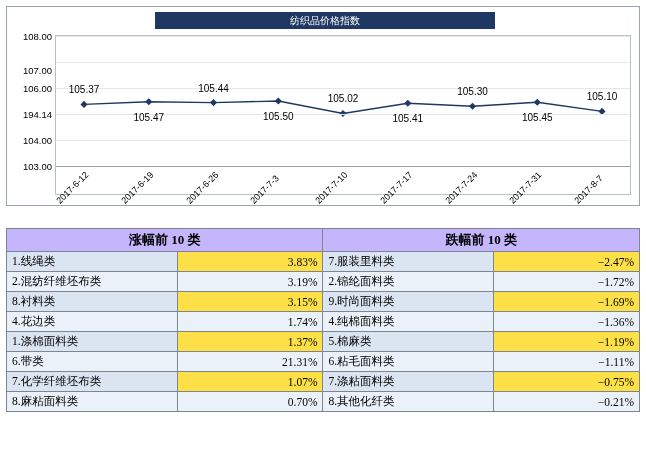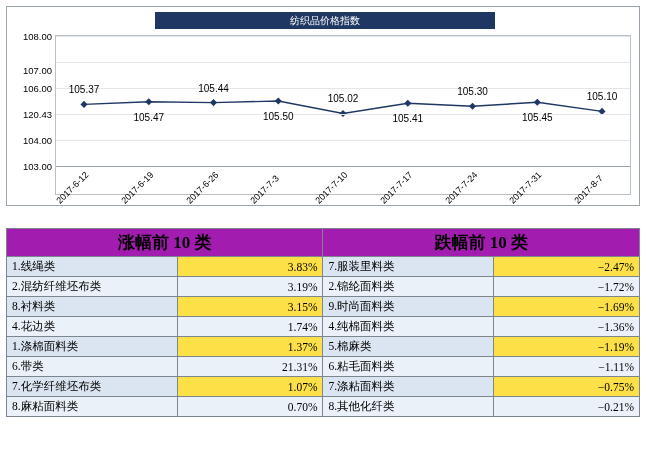--- a/index.html
+++ b/index.html
@@ -20,21 +20,21 @@
 
   .dlabel{position:absolute;font-size:10px;font-family:"Liberation Sans",sans-serif;color:#000;white-space:nowrap;transform:translateX(-50%);}
 
   .xlabels{position:absolute;left:48px;top:162px;width:576px;height:44px;}
   .xlab{position:absolute;top:0;font-size:9px;font-family:"Liberation Sans",sans-serif;color:#000;white-space:nowrap;transform-origin:left top;transform:rotate(-45deg) translateX(-42px);}
 
   
   .tbl-wrap{position:absolute;left:6px;top:228px;width:634px;height:228px;}
   table{border-collapse:collapse;width:100%;table-layout:fixed;font-size:11.5px;}
   th,td{border:1px solid #7d858e;padding:2px 5px;height:20px;box-sizing:border-box;}
-  th{background:#a21caf;font-weight:bold;text-align:center;font-size:17px;}
+  th{background:#c4b5fd;font-weight:bold;text-align:center;font-size:13px;}
   td.name{background:#dbe5f1;text-align:left;}
   td.val{background:#fde047;text-align:right;}
   tr:nth-child(even) td{background:#eaf1f8;}
   col.c1{width:27%}col.c2{width:23%}col.c3{width:27%}col.c4{width:23%}
 </style>
 </head>
 <body>
 
 <div class="wrap">
 
@@ -56,21 +56,21 @@
           <rect x="478.8" y="63.8" width="5" height="5" fill="#1f3763" transform="rotate(45 481.3 66.3)"></rect>
           <rect x="543.5" y="72.9" width="5" height="5" fill="#1f3763" transform="rotate(45 546.0 75.4)"></rect>
         </svg>
     <div class="gridline" style="top: 0px;"></div>
         <div class="ytick" style="top: 0px;">108.00</div>
         <div class="gridline" style="top: 26px;"></div>
         <div class="ytick" style="top: 34px;">107.00</div>
         <div class="gridline" style="top: 52px;"></div>
         <div class="ytick" style="top: 52px;">106.00</div>
         <div class="gridline" style="top: 78px;"></div>
-        <div class="ytick" style="top: 78px;">120.43</div>
+        <div class="ytick" style="top: 78px;">194.14</div>
         <div class="gridline" style="top: 104px;"></div>
         <div class="ytick" style="top: 104px;">104.00</div>
         <div class="axisline" style="top: 130px;"></div>
         <div class="ytick" style="top: 130px;">103.00</div>
         <div class="dlabel" style="left: 28px; top: 48.38px;">105.37</div>
         <div class="dlabel" style="left: 92.75px; top: 75.78px;">105.47</div>
         <div class="dlabel" style="left: 157.5px; top: 46.56px;">105.44</div>
         <div class="dlabel" style="left: 222.25px; top: 75px;">105.50</div>
         <div class="dlabel" style="left: 287px; top: 57.48px;">105.02</div>
         <div class="dlabel" style="left: 351.75px; top: 77.34px;">105.41</div>

